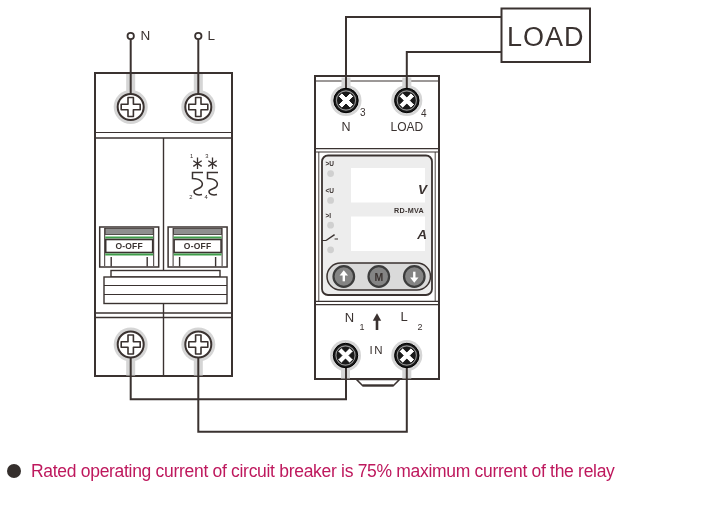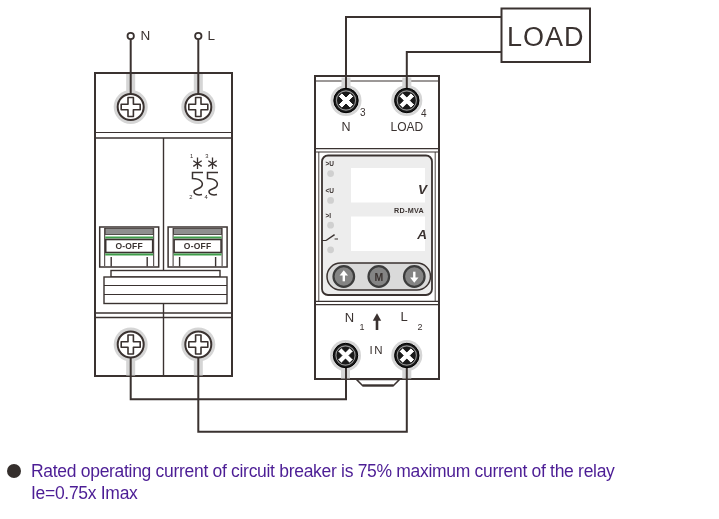--- a/index.html
+++ b/index.html
@@ -1,20 +1,20 @@
 <!DOCTYPE html>
 <html><head>
 <meta charset="utf-8">
 <style>
   html,body{margin:0;padding:0;background:#fff;}
   #stage{position:relative;width:719px;height:519px;background:#ffffff;overflow:hidden;
          font-family:"Liberation Sans",sans-serif;}
   #stage svg{position:absolute;left:0;top:0;}
   svg text{font-family:"Liberation Sans",sans-serif;fill:#3a3230;}
-  .caption{position:absolute;left:7px;top:460px;width:708px;color:#4c1d95;
+  .caption{position:absolute;left:7px;top:460px;width:708px;color:#be185d;
            font-size:17.5px;letter-spacing:-0.3px;line-height:22px;}
   .cap-row{display:flex;align-items:flex-start;}
   .bullet{flex:0 0 auto;width:14px;height:14px;border-radius:50%;background:#352f2d;
           margin:4px 10px 0 0;}
   .cap-line2{padding-left:24px;}
 </style>
 </head>
 <body>
 
 <div id="stage">
@@ -206,15 +206,14 @@
     <rect x="501.5" y="8.5" width="88.5" height="53.5" fill="#fff" stroke="#3a3230" stroke-width="2"></rect>
     <text x="545.8" y="36.5" font-size="27" text-anchor="middle" dominant-baseline="central" letter-spacing="1">LOAD</text>
   </g>
 </svg>
 
 <div class="caption">
   <div class="cap-row">
     <span class="bullet"></span>
     <span>Rated operating current of circuit breaker is 75% maximum current of the relay</span>
   </div>
-  <div class="cap-line2">Ie=0.75x Imax</div>
 </div>
 </div>
 
 </body></html>

